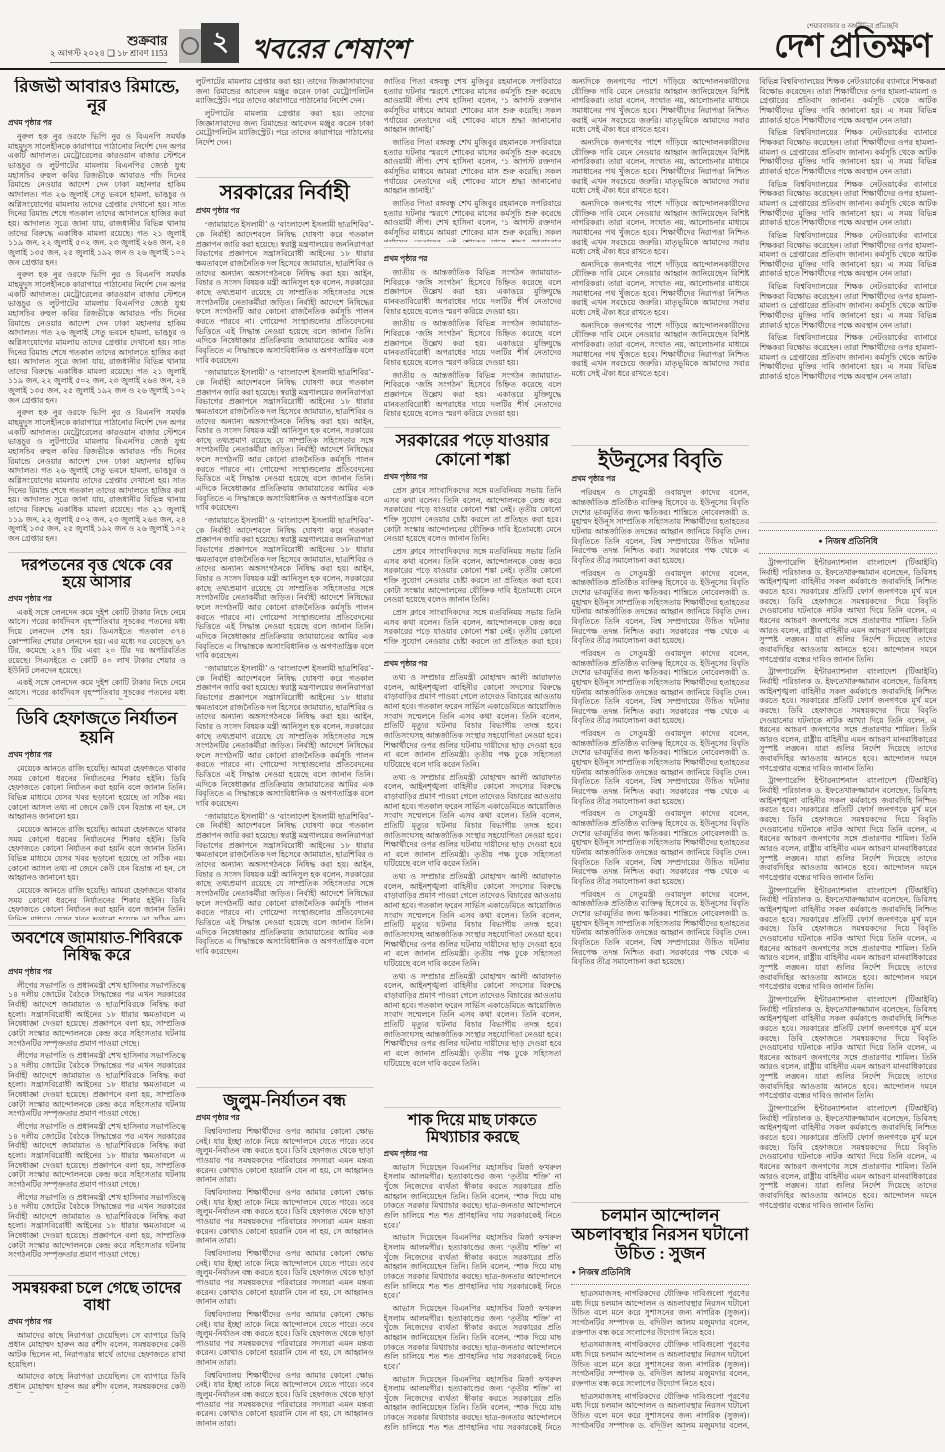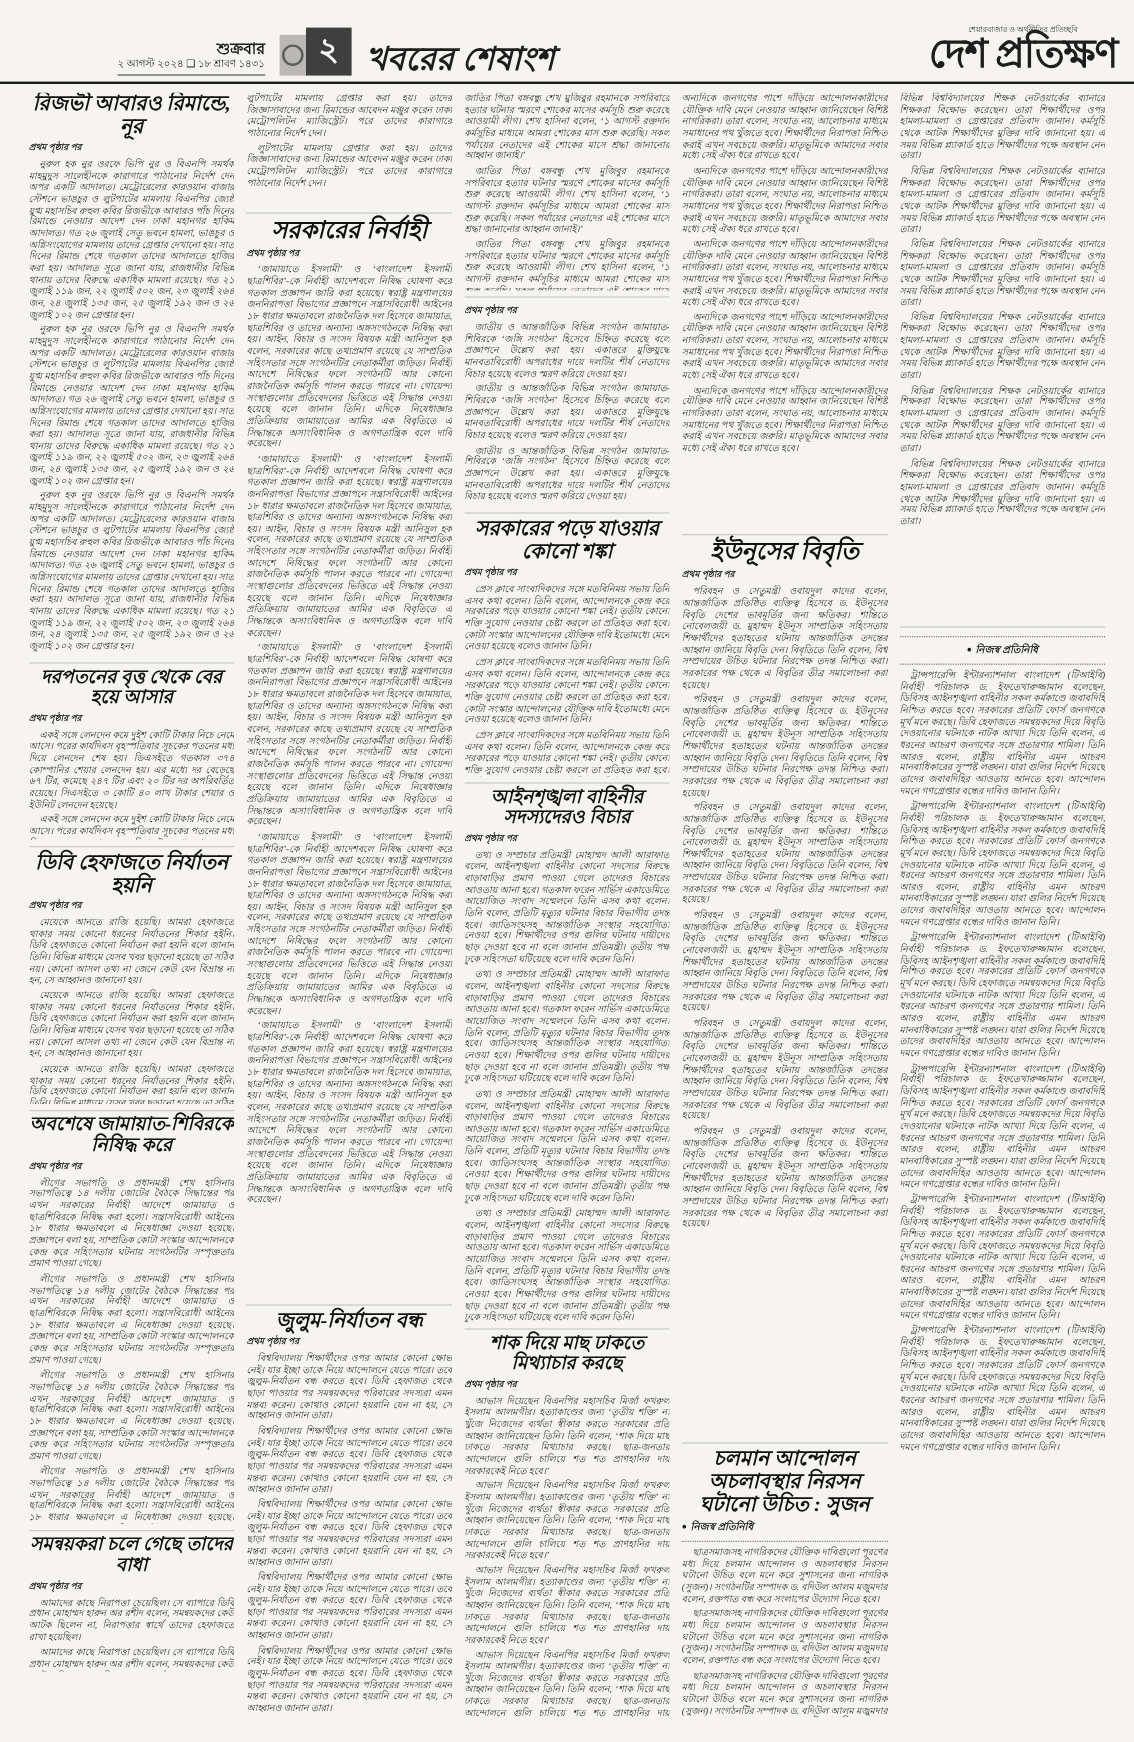--- a/index.html
+++ b/index.html
@@ -8,33 +8,33 @@
     background:#f5f4f0;color:#1d1d1d;
     font-family:"Liberation Serif","DejaVu Serif",serif;
     overflow:hidden;position:relative;
   }
   
   .header{
     display:flex;align-items:flex-end;
     padding:10px 14px 5px 14px;border-bottom:2px solid #1a1a1a;
     height:70px;box-sizing:border-box;
   }
-  .dateline{margin-left:84px;text-align:right;line-height:1.15;border-bottom:1px solid #555;padding-bottom:3px;}
+  .dateline{margin-left:36px;text-align:right;line-height:1.15;border-bottom:1px solid #555;padding-bottom:3px;}
   .dateline .weekday{font-weight:bold;font-size:13px;}
   .dateline .date{font-size:8.5px;color:#222;}
   .pagebox{display:flex;align-items:flex-end;margin-left:12px;}
   .emblem{width:22px;height:34px;background:#b9b8b4;display:flex;align-items:center;justify-content:center;}
   .emblem .ring{width:14px;height:14px;border:2px solid #5d5d5d;border-radius:50%;}
   .pagenum{width:38px;height:40px;background:#3f3f3f;color:#fff;font-weight:bold;font-size:26px;display:flex;align-items:center;justify-content:center;}
   .section-title{font-size:27px;font-weight:bold;margin-left:12px;letter-spacing:0px;line-height:1;font-style:italic;}
   .paper{margin-left:auto;text-align:center;line-height:1;}
   .paper .tagline{font-size:6.5px;color:#333;margin-bottom:1px;}
   .paper .name{font-size:33px;font-weight:bold;letter-spacing:-1px;text-align:center;}
   
-  .cols{display:flex;gap:10px;padding:7px 24px;height:1368px;box-sizing:border-box;overflow:hidden;font-style:italic;}
+  .cols{display:flex;gap:10px;padding:7px 8px;height:1368px;box-sizing:border-box;overflow:hidden;}
   .col{flex:1 1 0;min-width:0;overflow:hidden;}
   .article{overflow:hidden;box-sizing:border-box;margin-bottom:5px;}
   .article + .article{border-top:1px solid #c9c8c4;padding-top:3px;}
   .title{font-weight:bold;text-align:center;line-height:1.12;color:#111;}
   .t-xl{font-size:20px;}
   .t-lg{font-size:17px;}
   .t-md{font-size:15.5px;}
   .kicker{font-size:7.5px;font-weight:bold;text-align:left;margin:2px 0 3px;}
   .byline{font-size:8.5px;font-weight:bold;margin:3px 0;}
   .byline .dot{font-size:7px;vertical-align:1px;margin-right:3px;}
@@ -43,21 +43,21 @@
   .cont .bt:first-child{text-indent:0;}
 </style>
 </head>
 <body>
 
 <div class="page">
 
   <div class="header">
     <div class="dateline">
       <div class="weekday">শুক্রবার</div>
-      <div class="date">২ আগস্ট ২০২৪ ❑ ১৮ শ্রাবণ ১৪৩১</div>
+      <div class="date">২ আগস্ট ২০২৪ ❑ ১৮ শ্রাবণ 1153</div>
     </div>
     <div class="pagebox">
       <div class="emblem">
           <div class="ring"></div>
         </div>
       <div class="pagenum">২</div>
     </div>
     <div class="section-title">খবরের শেষাংশ</div>
     <div class="paper">
       <div class="tagline">শেয়ারবাজার ও অর্থনীতির প্রতিচ্ছবি</div>
@@ -143,21 +143,20 @@
         <p class="bt">জাতীয় ও আন্তর্জাতিক বিভিন্ন সংগঠন জামায়াত-শিবিরকে ‘জঙ্গি সংগঠন’ হিসেবে চিহ্নিত করেছে বলে প্রজ্ঞাপনে উল্লেখ করা হয়। একাত্তরে মুক্তিযুদ্ধে মানবতাবিরোধী অপরাধের দায়ে দলটির শীর্ষ নেতাদের বিচার হয়েছে বলেও স্মরণ করিয়ে দেওয়া হয়।</p>
       </div>
       <div class="article" style="height:220px">
         <div class="title t-lg">সরকারের পড়ে যাওয়ার কোনো শঙ্কা</div>
         <div class="kicker">প্রথম পৃষ্ঠার পর</div>
         <p class="bt">প্রেস ক্লাবে সাংবাদিকদের সঙ্গে মতবিনিময় সভায় তিনি এসব কথা বলেন। তিনি বলেন, আন্দোলনকে কেন্দ্র করে সরকারের পড়ে যাওয়ার কোনো শঙ্কা নেই। তৃতীয় কোনো শক্তি সুযোগ নেওয়ার চেষ্টা করলে তা প্রতিহত করা হবে। কোটা সংস্কার আন্দোলনের যৌক্তিক দাবি ইতোমধ্যে মেনে নেওয়া হয়েছে বলেও জানান তিনি।</p>
         <p class="bt">প্রেস ক্লাবে সাংবাদিকদের সঙ্গে মতবিনিময় সভায় তিনি এসব কথা বলেন। তিনি বলেন, আন্দোলনকে কেন্দ্র করে সরকারের পড়ে যাওয়ার কোনো শঙ্কা নেই। তৃতীয় কোনো শক্তি সুযোগ নেওয়ার চেষ্টা করলে তা প্রতিহত করা হবে। কোটা সংস্কার আন্দোলনের যৌক্তিক দাবি ইতোমধ্যে মেনে নেওয়া হয়েছে বলেও জানান তিনি।</p>
         <p class="bt">প্রেস ক্লাবে সাংবাদিকদের সঙ্গে মতবিনিময় সভায় তিনি এসব কথা বলেন। তিনি বলেন, আন্দোলনকে কেন্দ্র করে সরকারের পড়ে যাওয়ার কোনো শঙ্কা নেই। তৃতীয় কোনো শক্তি সুযোগ নেওয়ার চেষ্টা করলে তা প্রতিহত করা হবে। কোটা সংস্কার আন্দোলনের যৌক্তিক দাবি ইতোমধ্যে মেনে নেওয়া হয়েছে বলেও জানান তিনি।</p>
       </div>
       <div class="article" style="height:450px">
-        <div class="title t-md">আইনশৃঙ্খলা বাহিনীর সদস্যদেরও বিচার</div>
         <div class="kicker">প্রথম পৃষ্ঠার পর</div>
         <p class="bt">তথ্য ও সম্প্রচার প্রতিমন্ত্রী মোহাম্মদ আলী আরাফাত বলেন, আইনশৃঙ্খলা বাহিনীর কোনো সদস্যের বিরুদ্ধে বাড়াবাড়ির প্রমাণ পাওয়া গেলে তাদেরও বিচারের আওতায় আনা হবে। গতকাল ফরেন সার্ভিস একাডেমিতে আয়োজিত সংবাদ সম্মেলনে তিনি এসব কথা বলেন। তিনি বলেন, প্রতিটি মৃত্যুর ঘটনার বিচার বিভাগীয় তদন্ত হবে। জাতিসংঘসহ আন্তর্জাতিক সংস্থার সহযোগিতা নেওয়া হবে। শিক্ষার্থীদের ওপর গুলির ঘটনায় দায়ীদের ছাড় দেওয়া হবে না বলে জানান প্রতিমন্ত্রী। তৃতীয় পক্ষ ঢুকে সহিংসতা ঘটিয়েছে বলে দাবি করেন তিনি।</p>
         <p class="bt">তথ্য ও সম্প্রচার প্রতিমন্ত্রী মোহাম্মদ আলী আরাফাত বলেন, আইনশৃঙ্খলা বাহিনীর কোনো সদস্যের বিরুদ্ধে বাড়াবাড়ির প্রমাণ পাওয়া গেলে তাদেরও বিচারের আওতায় আনা হবে। গতকাল ফরেন সার্ভিস একাডেমিতে আয়োজিত সংবাদ সম্মেলনে তিনি এসব কথা বলেন। তিনি বলেন, প্রতিটি মৃত্যুর ঘটনার বিচার বিভাগীয় তদন্ত হবে। জাতিসংঘসহ আন্তর্জাতিক সংস্থার সহযোগিতা নেওয়া হবে। শিক্ষার্থীদের ওপর গুলির ঘটনায় দায়ীদের ছাড় দেওয়া হবে না বলে জানান প্রতিমন্ত্রী। তৃতীয় পক্ষ ঢুকে সহিংসতা ঘটিয়েছে বলে দাবি করেন তিনি।</p>
         <p class="bt">তথ্য ও সম্প্রচার প্রতিমন্ত্রী মোহাম্মদ আলী আরাফাত বলেন, আইনশৃঙ্খলা বাহিনীর কোনো সদস্যের বিরুদ্ধে বাড়াবাড়ির প্রমাণ পাওয়া গেলে তাদেরও বিচারের আওতায় আনা হবে। গতকাল ফরেন সার্ভিস একাডেমিতে আয়োজিত সংবাদ সম্মেলনে তিনি এসব কথা বলেন। তিনি বলেন, প্রতিটি মৃত্যুর ঘটনার বিচার বিভাগীয় তদন্ত হবে। জাতিসংঘসহ আন্তর্জাতিক সংস্থার সহযোগিতা নেওয়া হবে। শিক্ষার্থীদের ওপর গুলির ঘটনায় দায়ীদের ছাড় দেওয়া হবে না বলে জানান প্রতিমন্ত্রী। তৃতীয় পক্ষ ঢুকে সহিংসতা ঘটিয়েছে বলে দাবি করেন তিনি।</p>
         <p class="bt">তথ্য ও সম্প্রচার প্রতিমন্ত্রী মোহাম্মদ আলী আরাফাত বলেন, আইনশৃঙ্খলা বাহিনীর কোনো সদস্যের বিরুদ্ধে বাড়াবাড়ির প্রমাণ পাওয়া গেলে তাদেরও বিচারের আওতায় আনা হবে। গতকাল ফরেন সার্ভিস একাডেমিতে আয়োজিত সংবাদ সম্মেলনে তিনি এসব কথা বলেন। তিনি বলেন, প্রতিটি মৃত্যুর ঘটনার বিচার বিভাগীয় তদন্ত হবে। জাতিসংঘসহ আন্তর্জাতিক সংস্থার সহযোগিতা নেওয়া হবে। শিক্ষার্থীদের ওপর গুলির ঘটনায় দায়ীদের ছাড় দেওয়া হবে না বলে জানান প্রতিমন্ত্রী। তৃতীয় পক্ষ ঢুকে সহিংসতা ঘটিয়েছে বলে দাবি করেন তিনি।</p>
       </div>
       <div class="article" style="height:335px">
         <div class="title t-md">শাক দিয়ে মাছ ঢাকতে মিথ্যাচার করছে</div>
         <div class="kicker">প্রথম পৃষ্ঠার পর</div>
         <p class="bt">আভাস দিয়েছেন বিএনপির মহাসচিব মির্জা ফখরুল ইসলাম আলমগীর। হত্যাকাণ্ডের জন্য ‘তৃতীয় শক্তি’ না খুঁজে নিজেদের ব্যর্থতা স্বীকার করতে সরকারের প্রতি আহ্বান জানিয়েছেন তিনি। তিনি বলেন, ‘শাক দিয়ে মাছ ঢাকতে সরকার মিথ্যাচার করছে। ছাত্র-জনতার আন্দোলনে গুলি চালিয়ে শত শত প্রাণহানির দায় সরকারকেই নিতে হবে।’</p>

